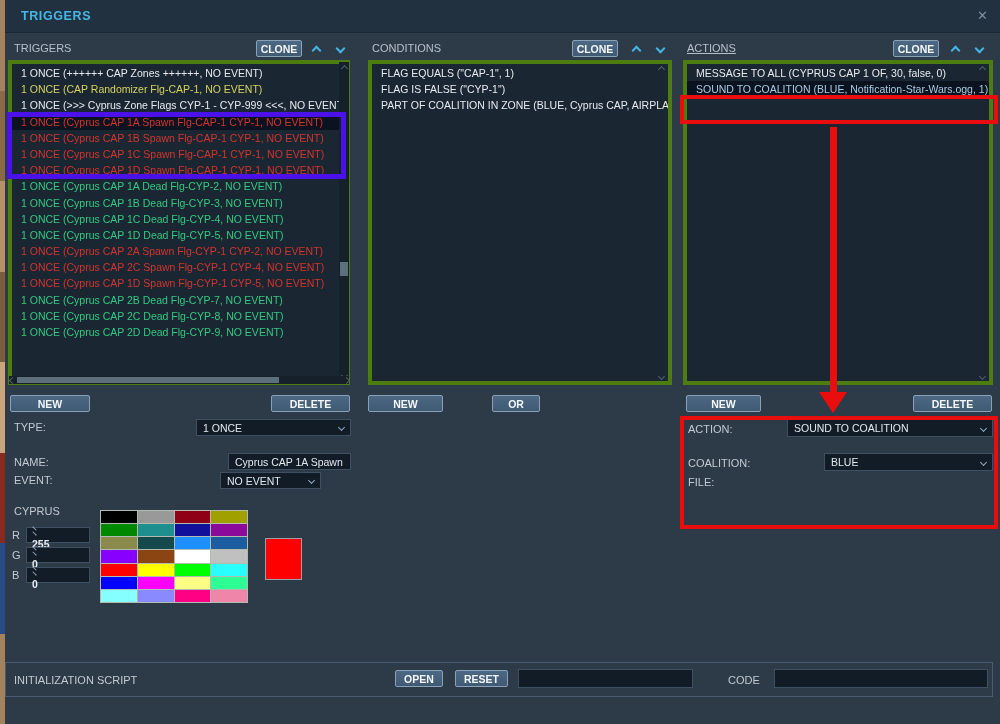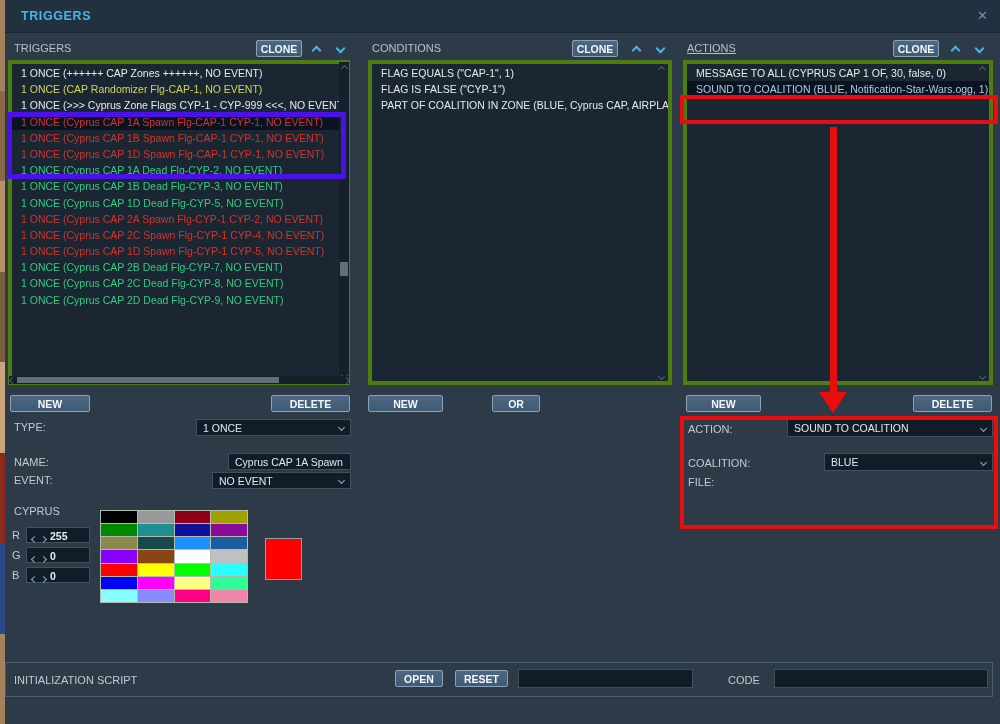--- a/index.html
+++ b/index.html
@@ -52,21 +52,21 @@
   .htrack { position:absolute; left:9px; top:376px; width:340px; height:8px; background:#16202b; }
   .hthumb { position:absolute; left:17px; top:377px; width:262px; height:6px; background:#5d6e7d; cursor:pointer; }
 
   
   .palette { position:absolute; left:100px; top:510px; width:148px; height:93px; background:#b3bab0;
     display:grid; grid-template-columns:repeat(4,1fr); grid-auto-rows:1fr; gap:1px; padding:1px; }
   .palette div { cursor:pointer; }
   .preview { position:absolute; left:265px; top:538px; width:37px; height:42px; border:1px solid #98a0a8; }
 
   .spin { position:absolute; width:64px; height:16px; background:#121c27; border:1px solid #3e5062;
-    display:flex; align-items:flex-end; gap:4px; padding:0 5px; color:#e8edf2; font-size:10.5px; font-weight:bold; }
+    display:flex; align-items:flex-start; gap:4px; padding:0 5px; color:#e8edf2; font-size:10.5px; font-weight:bold;flex-direction:column; }
 
   
   .anno { position:absolute; pointer-events:none; }
   .purple-box { left:7px; top:112px; width:339px; height:67px; border:5px solid #4a12e8; }
   .red-box-item { left:680px; top:95px; width:318px; height:29px; border:4px solid #ea0d0d; }
   .red-box-ctrl { left:680px; top:416px; width:318px; height:113px; border:4px solid #ea0d0d; }
   .arrow-line { left:830px; top:127px; width:7px; height:265px; background:#ea0d0d; }
   .arrow-head { left:819px; top:392px; width:0; height:0; border-left:14px solid transparent;
     border-right:14px solid transparent; border-top:21px solid #ea0d0d; }
 
@@ -105,23 +105,25 @@
       <span class="chev down"></span>
     </div>
 
   <div class="list" style="left:8px;top:60px;width:342px;height:325px;">
 
   <div class="list-item" style="color: rgb(230, 234, 238);"><span>1 ONCE (++++++ CAP Zones ++++++, NO EVENT)</span></div>
       <div class="list-item" style="color: rgb(211, 212, 91);"><span>1 ONCE (CAP Randomizer Flg-CAP-1, NO EVENT)</span></div>
       <div class="list-item" style="color: rgb(230, 234, 238);"><span>1 ONCE (&gt;&gt;&gt; Cyprus Zone Flags CYP-1 - CYP-999 &lt;&lt;&lt;, NO EVENT)</span></div>
       <div class="list-item selected" style="color: rgb(210, 52, 43);"><span>1 ONCE (Cyprus CAP 1A Spawn Flg-CAP-1 CYP-1, NO EVENT)</span></div>
       <div class="list-item" style="color: rgb(210, 52, 43);"><span>1 ONCE (Cyprus CAP 1B Spawn Flg-CAP-1 CYP-1, NO EVENT)</span></div>
+      <div class="list-item" style="color: rgb(210, 52, 43);"><span>1 ONCE (Cyprus CAP 1C Spawn Flg-CAP-1 CYP-1, NO EVENT)</span></div>
       <div class="list-item" style="color: rgb(210, 52, 43);"><span>1 ONCE (Cyprus CAP 1D Spawn Flg-CAP-1 CYP-1, NO EVENT)</span></div>
       <div class="list-item" style="color: rgb(47, 203, 129);"><span>1 ONCE (Cyprus CAP 1A Dead Flg-CYP-2, NO EVENT)</span></div>
       <div class="list-item" style="color: rgb(47, 203, 129);"><span>1 ONCE (Cyprus CAP 1B Dead Flg-CYP-3, NO EVENT)</span></div>
+      <div class="list-item" style="color: rgb(47, 203, 129);"><span>1 ONCE (Cyprus CAP 1C Dead Flg-CYP-4, NO EVENT)</span></div>
       <div class="list-item" style="color: rgb(47, 203, 129);"><span>1 ONCE (Cyprus CAP 1D Dead Flg-CYP-5, NO EVENT)</span></div>
       <div class="list-item" style="color: rgb(210, 52, 43);"><span>1 ONCE (Cyprus CAP 2A Spawn Flg-CYP-1 CYP-2, NO EVENT)</span></div>
       <div class="list-item" style="color: rgb(210, 52, 43);"><span>1 ONCE (Cyprus CAP 2C Spawn Flg-CYP-1 CYP-4, NO EVENT)</span></div>
       <div class="list-item" style="color: rgb(210, 52, 43);"><span>1 ONCE (Cyprus CAP 1D Spawn Flg-CYP-1 CYP-5, NO EVENT)</span></div>
       <div class="list-item" style="color: rgb(47, 203, 129);"><span>1 ONCE (Cyprus CAP 2B Dead Flg-CYP-7, NO EVENT)</span></div>
       <div class="list-item" style="color: rgb(47, 203, 129);"><span>1 ONCE (Cyprus CAP 2C Dead Flg-CYP-8, NO EVENT)</span></div>
       <div class="list-item" style="color: rgb(47, 203, 129);"><span>1 ONCE (Cyprus CAP 2D Dead Flg-CYP-9, NO EVENT)</span></div>
     </div>
   <div class="vtrack"></div>
   <div class="chevbtn dim" style="left:335px;top:60px;">
@@ -148,21 +150,21 @@
     <span class="val">1 ONCE</span>
     <span class="chev down sm mid"></span>
   </div>
 
   <span class="lbl" style="left:14px;top:456px;">NAME:</span>
   <div class="field" style="left:228px;top:453px;width:123px;height:17px;">
     <span class="val">Cyprus CAP 1A Spawn Flg-</span>
   </div>
 
   <span class="lbl" style="left:14px;top:474px;">EVENT:</span>
-  <div class="field" style="left:212px;top:472px;width:139px;height:17px;">
+  <div class="field" style="left:220px;top:472px;width:101px;height:17px;">
     <span class="val">NO EVENT</span>
     <span class="chev down sm mid"></span>
   </div>
 
   <span class="lbl" style="left:14px;top:505px;">CYPRUS</span>
   <span class="lbl" style="left:12px;top:529px;">R</span>
   <div class="spin" style="left:26px;top:527px;">
     <span class="chev left sm mid"></span>
     <span class="chev right sm mid"></span>
     <span>255</span>

